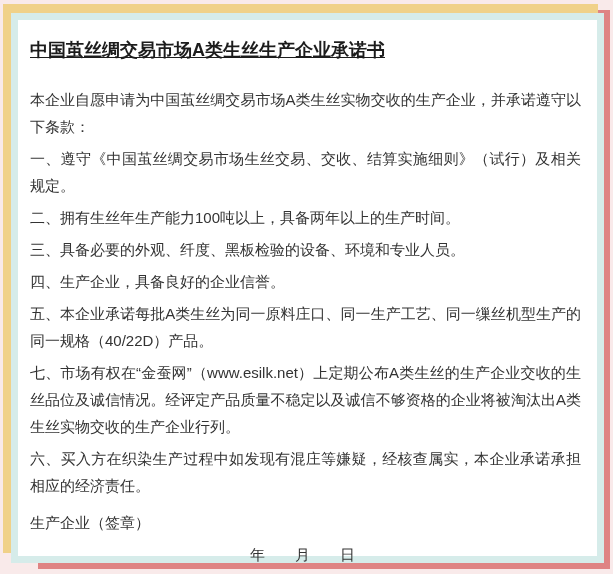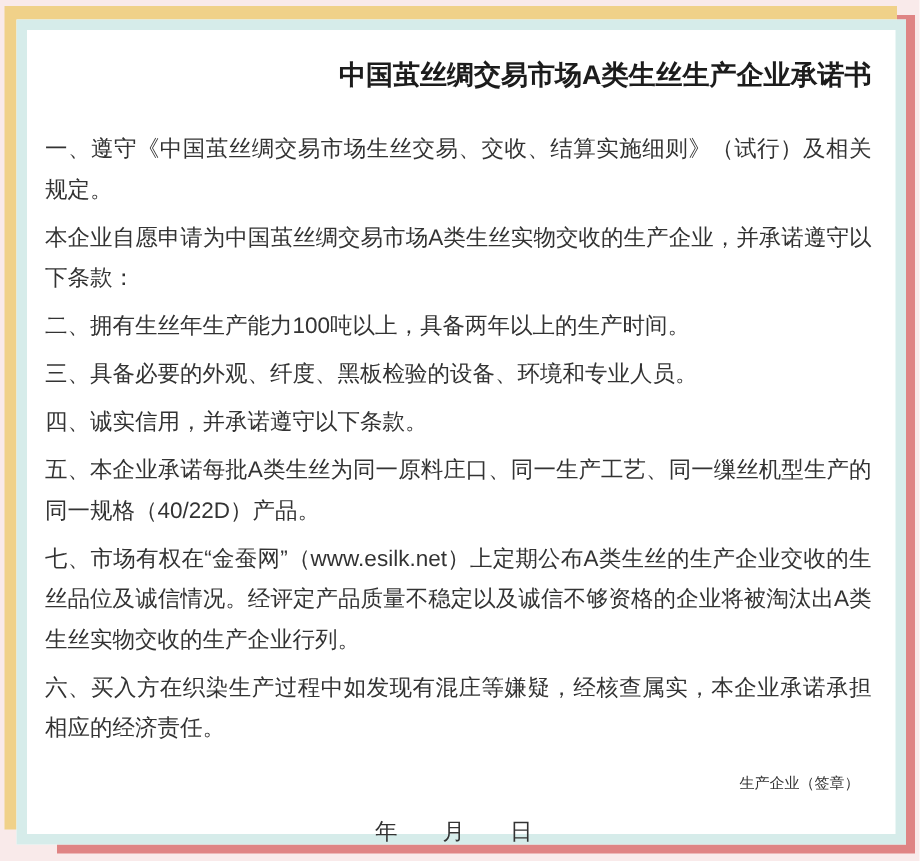--- a/index.html
+++ b/index.html
@@ -33,36 +33,36 @@
     border: 7px solid var(--card-border, #d6ecea);
     z-index: 3;
   }
   .card-inner {
     padding: 14px 16px 0 12px;
   }
   .doc-title {
     font-size: 18px;
     line-height: 24px;
     font-weight: bold;
-    text-align: right;
+    text-align: left;
     color: #1c1c1c;
     margin: 4px 0 24px 0;
+    text-decoration: underline;
   }
   .doc-paragraph {
     font-size: 15px;
     line-height: 27px;
     color: var(--text, #333333);
     margin: 0 0 5px 0;
     text-align: justify;
   }
   .signature-line {
-    font-size: 10px;
+    font-size: 15px;
     line-height: 27px;
     color: var(--text, #333333);
-    text-align: right;
     margin: 10px 0 5px 0;
     padding-right: 8px;
   }
   .date-line {
     font-size: 15px;
     line-height: 27px;
     color: var(--text, #333333);
     text-align: center;
     margin: 0;
     padding-right: 6px;
@@ -71,29 +71,29 @@
 </head>
 <body>
 
 <div class="layer-yellow"></div>
 <div class="layer-red"></div>
 
 <div class="card">
   <div class="card-inner">
     <h1 class="doc-title">中国茧丝绸交易市场A类生丝生产企业承诺书</h1>
 
+    <p class="doc-paragraph">本企业自愿申请为中国茧丝绸交易市场A类生丝实物交收的生产企业，并承诺遵守以下条款：</p>
+
     <p class="doc-paragraph">一、遵守《中国茧丝绸交易市场生丝交易、交收、结算实施细则》（试行）及相关规定。</p>
-
-    <p class="doc-paragraph">本企业自愿申请为中国茧丝绸交易市场A类生丝实物交收的生产企业，并承诺遵守以下条款：</p>
 
     <p class="doc-paragraph">二、拥有生丝年生产能力100吨以上，具备两年以上的生产时间。</p>
 
     <p class="doc-paragraph">三、具备必要的外观、纤度、黑板检验的设备、环境和专业人员。</p>
 
-    <p class="doc-paragraph">四、诚实信用，并承诺遵守以下条款。</p>
+    <p class="doc-paragraph">四、生产企业，具备良好的企业信誉。</p>
 
     <p class="doc-paragraph">五、本企业承诺每批A类生丝为同一原料庄口、同一生产工艺、同一缫丝机型生产的同一规格（40/22D）产品。</p>
 
     <p class="doc-paragraph">七、市场有权在“金蚕网”（www.esilk.net）上定期公布A类生丝的生产企业交收的生丝品位及诚信情况。经评定产品质量不稳定以及诚信不够资格的企业将被淘汰出A类生丝实物交收的生产企业行列。</p>
 
     <p class="doc-paragraph">六、买入方在织染生产过程中如发现有混庄等嫌疑，经核查属实，本企业承诺承担相应的经济责任。</p>
 
     <p class="signature-line">生产企业（签章）</p>
 
     <p class="date-line">年　　月　　日</p>

